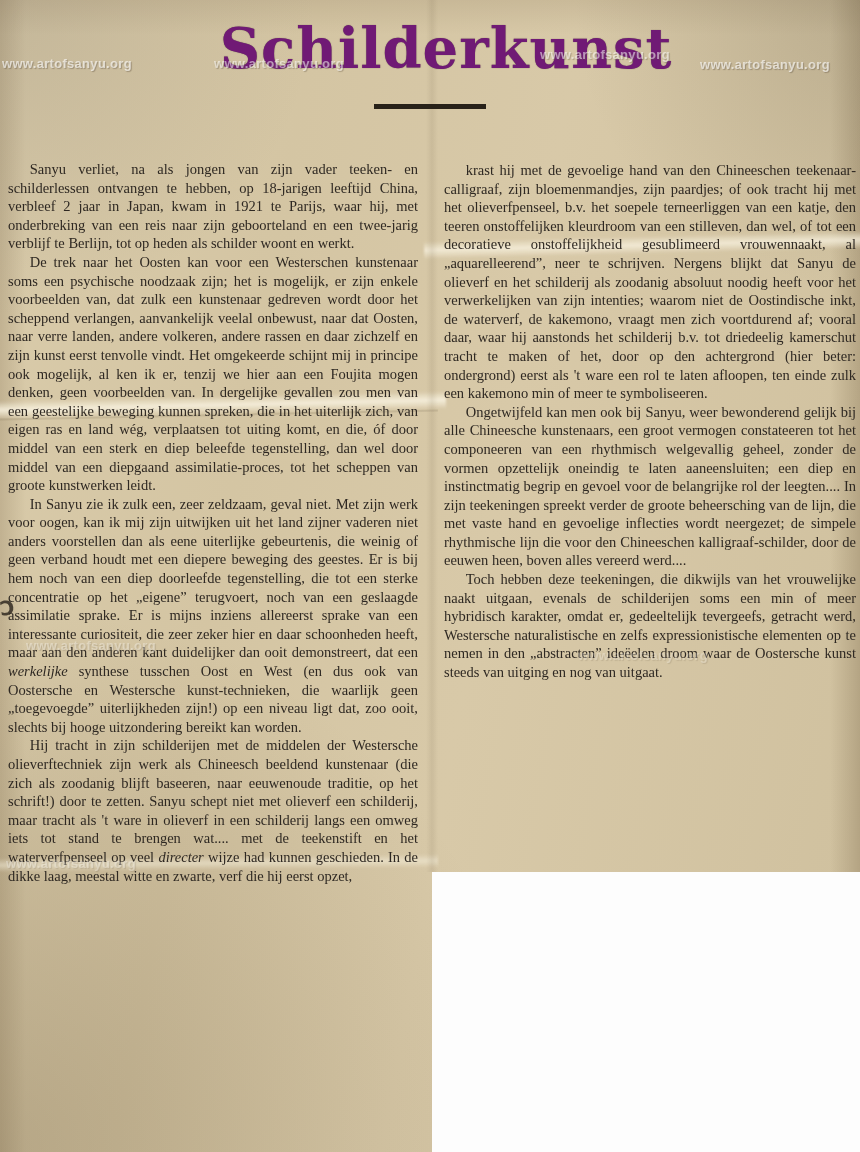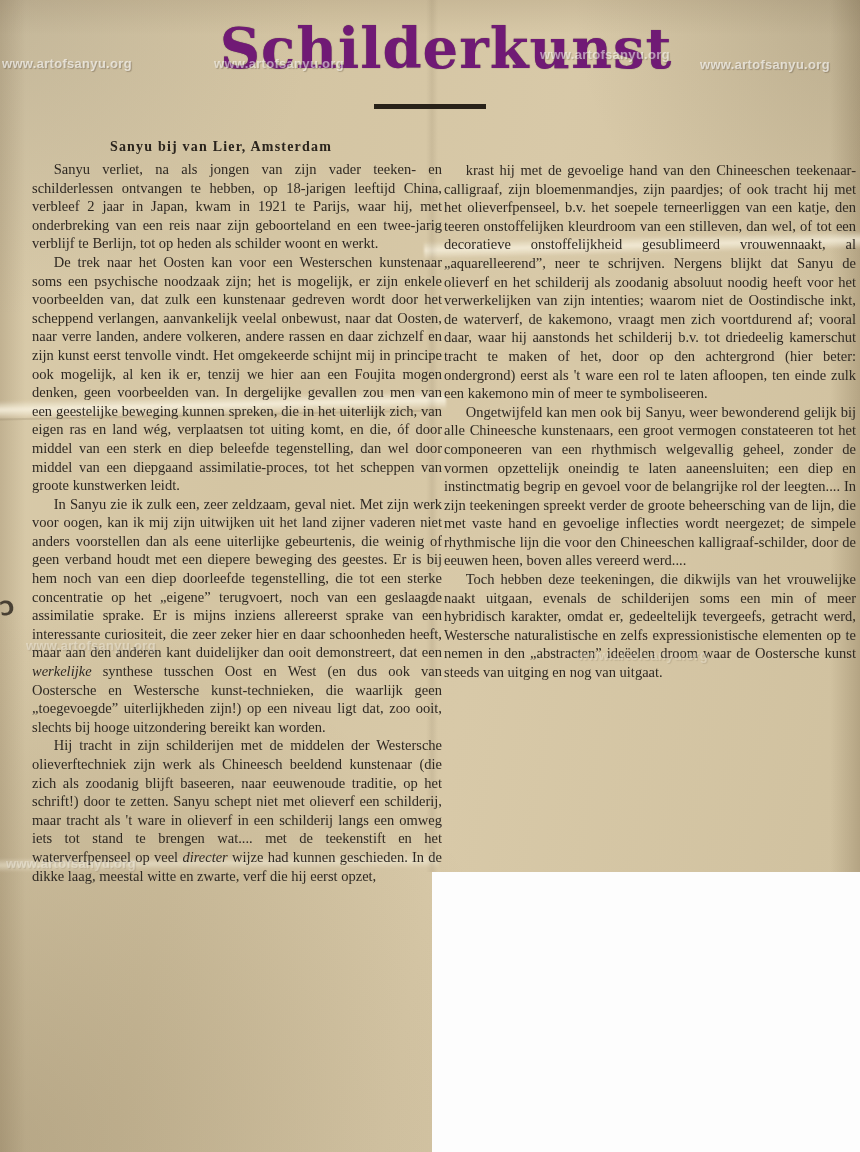--- a/index.html
+++ b/index.html
@@ -64,21 +64,21 @@
     text-align:center;
     font-weight:bold;font-size:14px;letter-spacing:1.2px;
     color:#2a241d;
   }
   .col{
     position:absolute;
     font-size:14.5px;line-height:18.6px;
     text-align:justify;
     overflow:hidden;
   }
-  .col-left{left:32px;top:160px;width:410px;height:986px;}
+  .col-left{left:8px;top:160px;width:410px;height:986px;}
   .col-right{left:444px;top:161px;width:412px;height:722px;}
   .para{text-indent:1.5em;}
   .para em{}
   .pencil-mark{
     position:absolute;left:0px;top:596px;z-index:4;
     font-family:"DejaVu Sans", sans-serif;
     font-weight:bold;font-size:20px;color:rgba(40,34,26,0.8);
     transform:rotate(-8deg);
   }
   
@@ -107,21 +107,20 @@
     <div class="crease crease-1"></div>
     <div class="crease crease-2"></div>
     <div class="crease crease-3"></div>
     <div class="fold-line"></div>
     <div class="gutter-shade"></div>
   </div>
 
   <div class="text-layer">
     <h1 class="headline">Schilderkunst</h1>
     <div class="title-rule"></div>
-    <h2 class="subtitle">Sanyu bij van Lier, Amsterdam</h2>
 
     <div class="col col-left">
         <p class="para">Sanyu verliet, na als jongen van zijn vader teeken- en schilderlessen ontvangen te hebben, op 18-jarigen leeftijd China, verbleef 2 jaar in Japan, kwam in 1921 te Parijs, waar hij, met onderbreking van een reis naar zijn geboorteland en een twee-jarig verblijf te Berlijn, tot op heden als schilder woont en werkt.</p>
         <p class="para">De trek naar het Oosten kan voor een Westerschen kunstenaar soms een psychische noodzaak zijn; het is mogelijk, er zijn enkele voorbeelden van, dat zulk een kunstenaar gedreven wordt door het scheppend verlangen, aanvankelijk veelal onbewust, naar dat Oosten, naar verre landen, andere volkeren, andere rassen en daar zichzelf en zijn kunst eerst tenvolle vindt. Het omgekeerde schijnt mij in principe ook mogelijk, al ken ik er, tenzij we hier aan een Foujita mogen denken, geen voorbeelden van. In dergelijke gevallen zou men van een geestelijke beweging kunnen spreken, die in het uiterlijk zich, van eigen ras en land wég, verplaatsen tot uiting komt, en die, óf door middel van een sterk en diep beleefde tegenstelling, dan wel door middel van een diepgaand assimilatie-proces, tot het scheppen van groote kunstwerken leidt.</p>
         <p class="para">In Sanyu zie ik zulk een, zeer zeldzaam, geval niet. Met zijn werk voor oogen, kan ik mij zijn uitwijken uit het land zijner vaderen niet anders voorstellen dan als eene uiterlijke gebeurtenis, die weinig of geen verband houdt met een diepere beweging des geestes. Er is bij hem noch van een diep doorleefde tegenstelling, die tot een sterke concentratie op het „eigene” terugvoert, noch van een geslaagde assimilatie sprake. Er is mijns inziens allereerst sprake van een interessante curiositeit, die zeer zeker hier en daar schoonheden heeft, maar aan den anderen kant duidelijker dan ooit demonstreert, dat een <em>werkelijke</em> synthese tusschen Oost en West (en dus ook van Oostersche en Westersche kunst-technieken, die waarlijk geen „toegevoegde” uiterlijkheden zijn!) op een niveau ligt dat, zoo ooit, slechts bij hooge uitzondering bereikt kan worden.</p>
         <p class="para">Hij tracht in zijn schilderijen met de middelen der Westersche olieverftechniek zijn werk als Chineesch beeldend kunstenaar (die zich als zoodanig blijft baseeren, naar eeuwenoude traditie, op het schrift!) door te zetten. Sanyu schept niet met olieverf een schilderij, maar tracht als 't ware in olieverf in een schilderij langs een omweg iets tot stand te brengen wat.... met de teekenstift en het waterverfpenseel op veel <em>directer</em> wijze had kunnen geschieden. In de dikke laag, meestal witte en zwarte, verf die hij eerst opzet,</p>
       </div>
     <div class="col col-right">
         <p class="para">krast hij met de gevoelige hand van den Chineeschen teekenaar-calligraaf, zijn bloemenmandjes, zijn paardjes; of ook tracht hij met het olieverfpenseel, b.v. het soepele terneerliggen van een katje, den teeren onstoffelijken kleurdroom van een stilleven, dan wel, of tot een decoratieve onstoffelijkheid gesublimeerd vrouwennaakt, al „aquarelleerend”, neer te schrijven. Nergens blijkt dat Sanyu de olieverf en het schilderij als zoodanig absoluut noodig heeft voor het verwerkelijken van zijn intenties; waarom niet de Oostindische inkt, de waterverf, de kakemono, vraagt men zich voortdurend af; vooral daar, waar hij aanstonds het schilderij b.v. tot driedeelig kamerschut tracht te maken of het, door op den achtergrond (hier beter: ondergrond) eerst als 't ware een rol te laten afloopen, ten einde zulk een kakemono min of meer te symboliseeren.</p>
         <p class="para">Ongetwijfeld kan men ook bij Sanyu, weer bewonderend gelijk bij alle Chineesche kunstenaars, een groot vermogen constateeren tot het componeeren van een rhythmisch welgevallig geheel, zonder de vormen opzettelijk oneindig te laten aaneensluiten; een diep en instinctmatig begrip en gevoel voor de belangrijke rol der leegten.... In zijn teekeningen spreekt verder de groote beheersching van de lijn, die met vaste hand en gevoelige inflecties wordt neergezet; de simpele rhythmische lijn die voor den Chineeschen kalligraaf-schilder, door de eeuwen heen, boven alles vereerd werd....</p>

